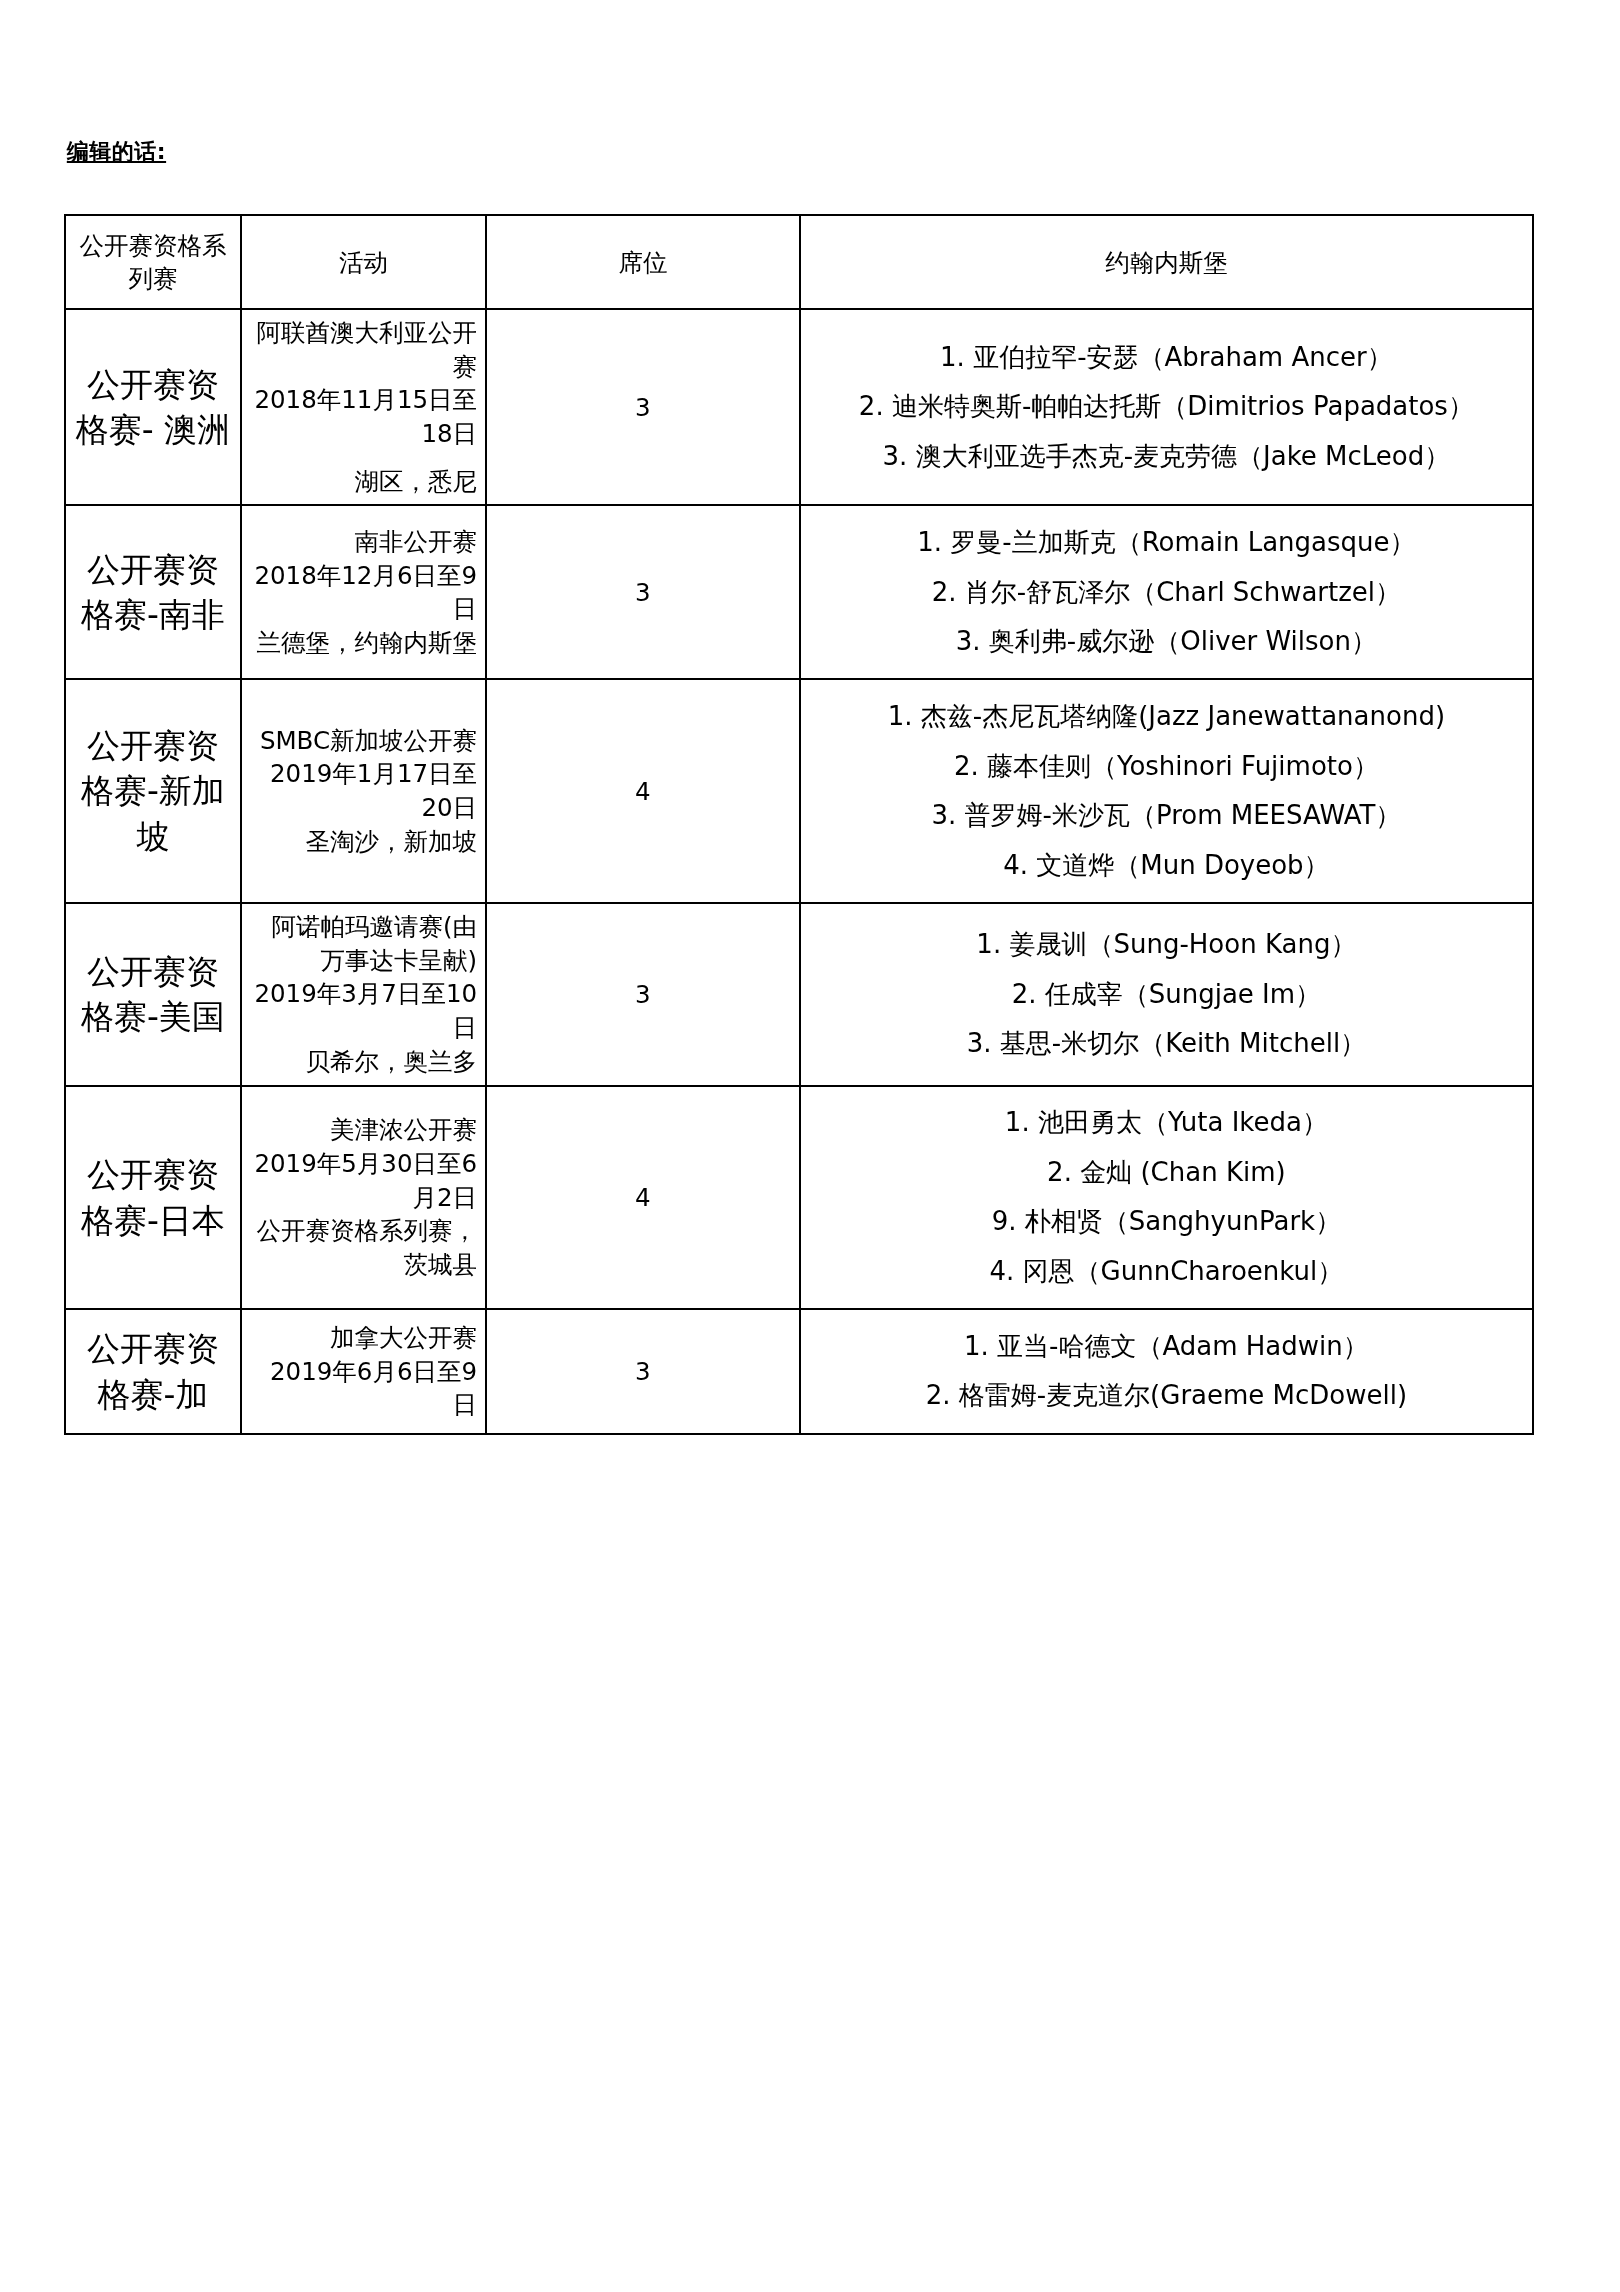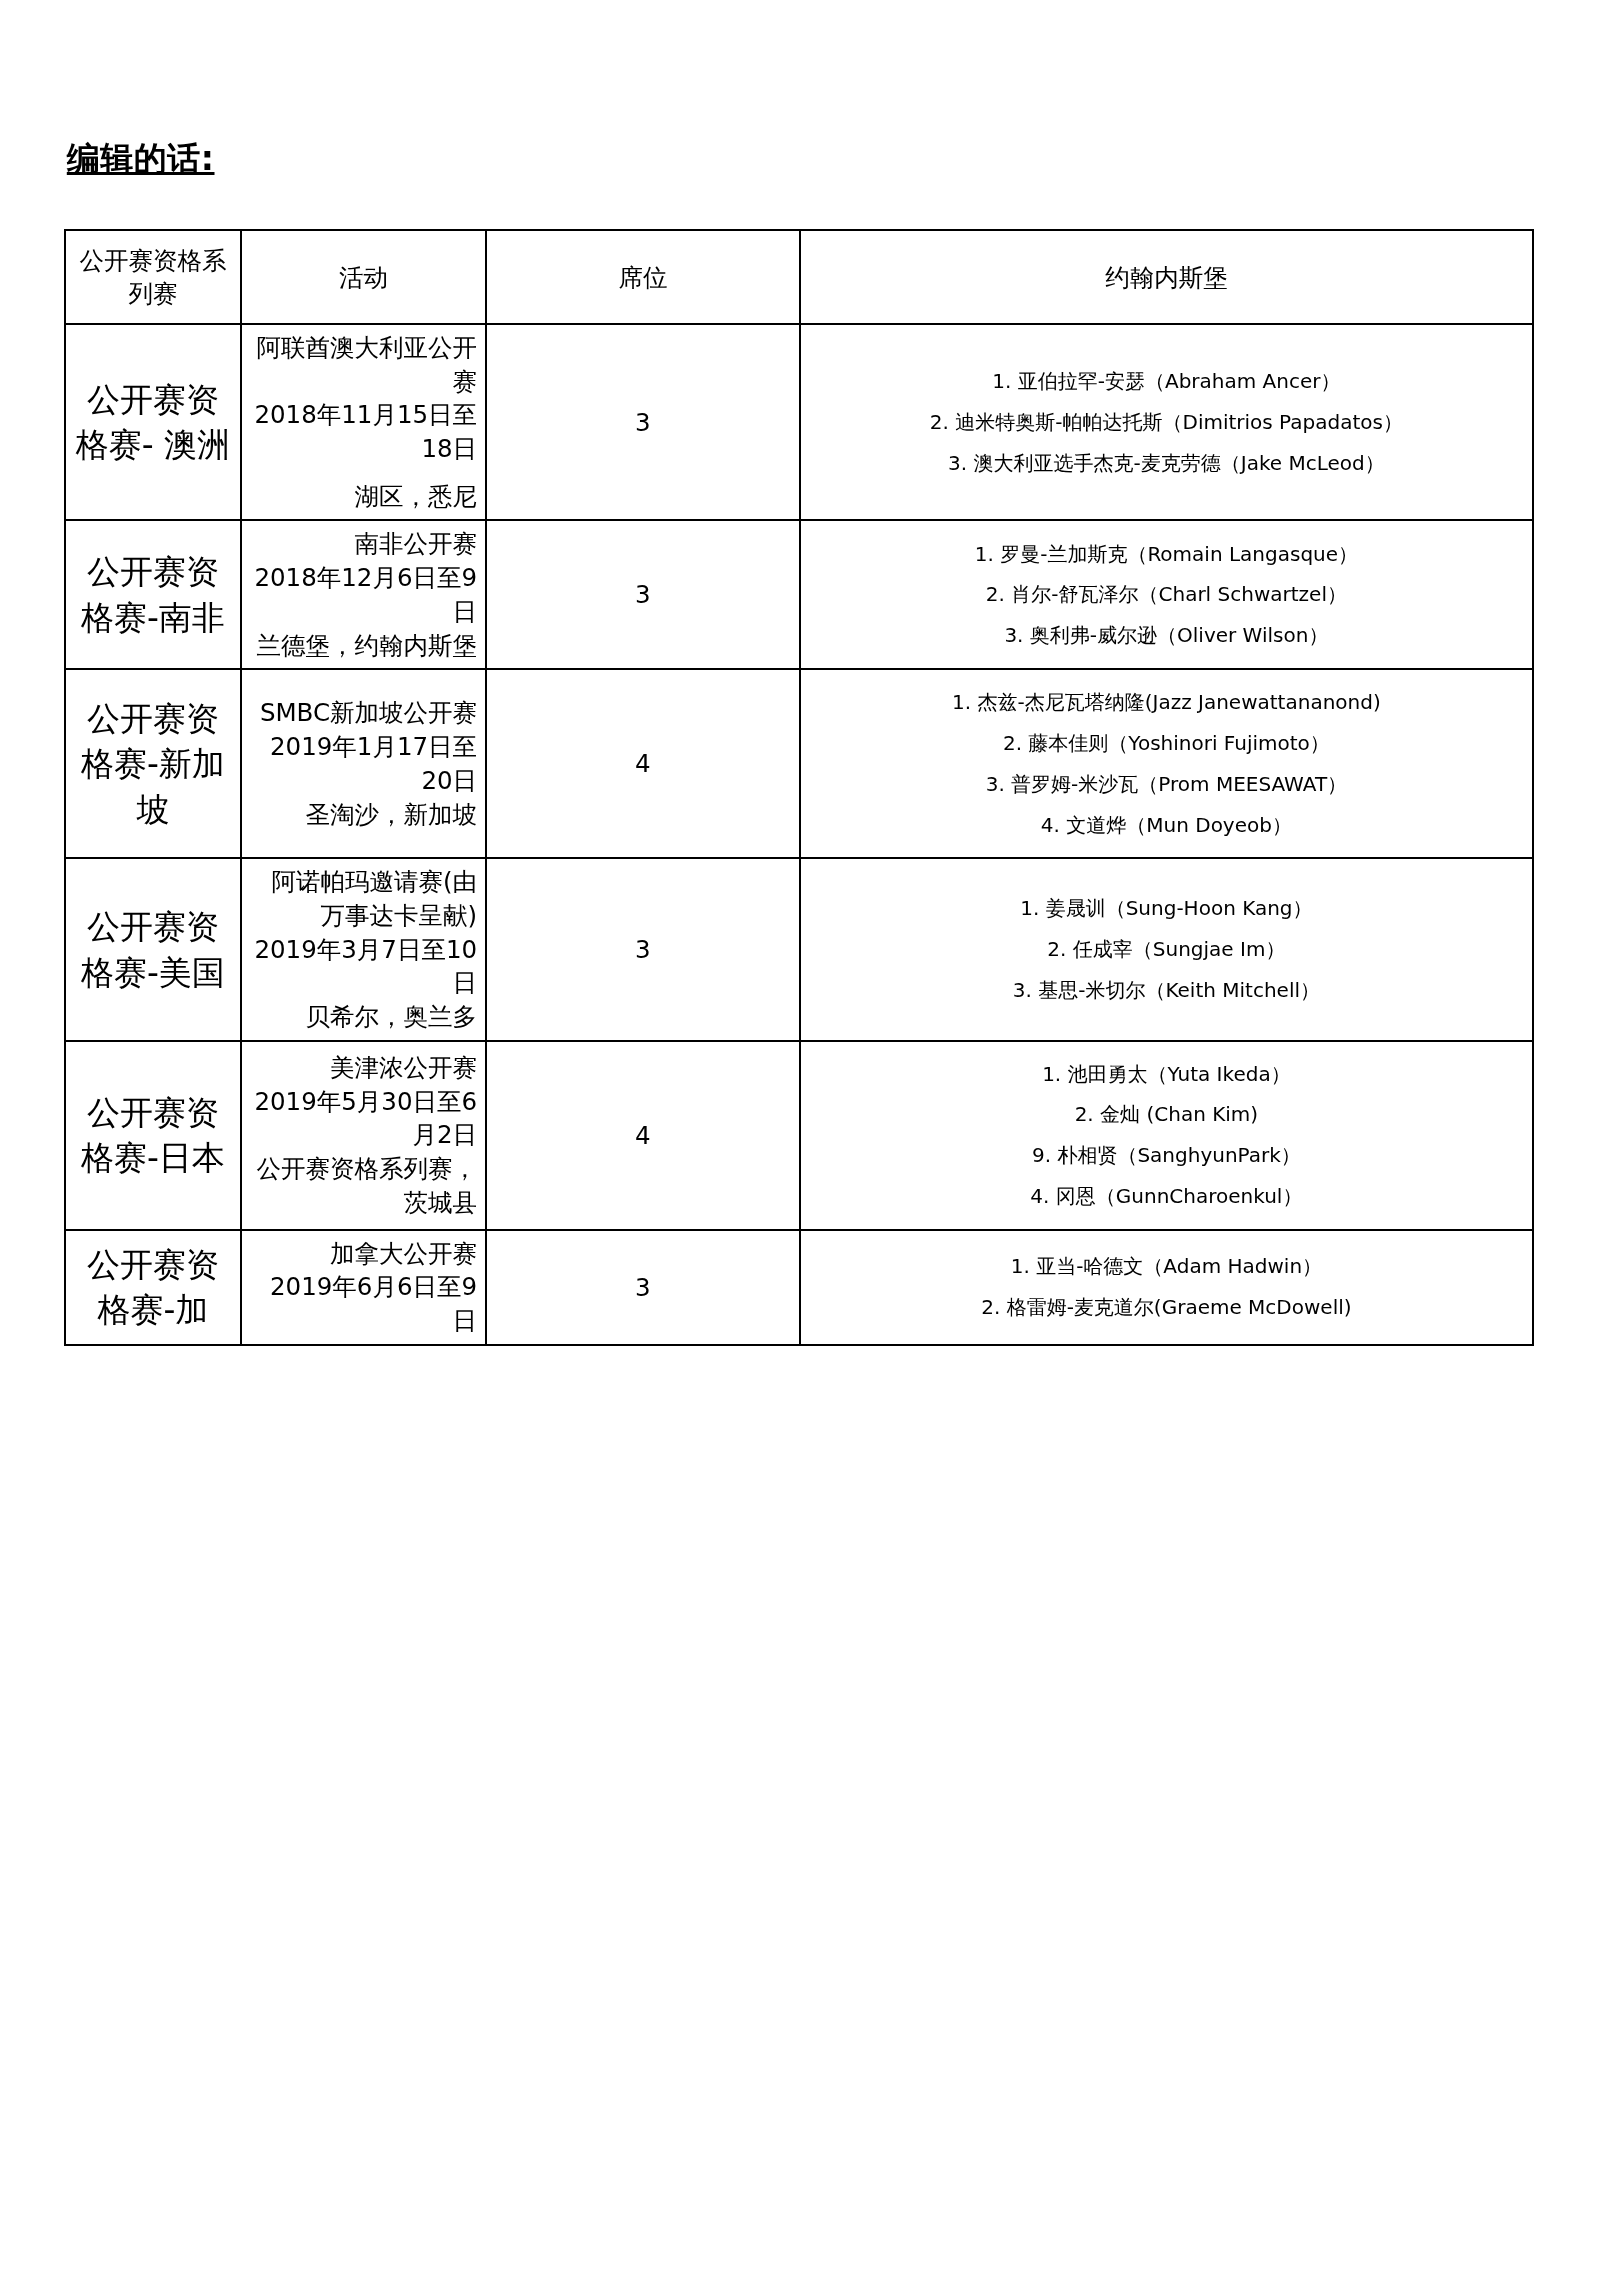--- a/index.html
+++ b/index.html
@@ -13,21 +13,21 @@
     font-family: "DejaVu Sans", "Liberation Sans", sans-serif;
     color: #000000;
     position: relative;
     overflow: hidden;
   }
   .page {
     padding: 137px 93px 0 59px;
     box-sizing: border-box;
   }
   .doc-title {
-    font-size: 33px;
+    font-size: 22px;
     font-weight: bold;
     text-decoration: underline;
     margin: 0 0 0 7.8px;
     letter-spacing: 0.5px;
   }
   .intro {
     font-size: 25.5px;
     margin: 59px 0 0 -9.8px;
     letter-spacing: 0.3px;
   }
@@ -64,21 +64,21 @@
   td.event {
     text-align: right;
     font-size: 24.5px;
     line-height: 1.38;
   }
   td.seats {
     text-align: center;
     font-size: 24.5px;
   }
   td.detail {
-    font-size: 20px;
+    font-size: 26px;
     line-height: 1.45;
     padding: 9.8px 13.7px;
   }
   td.detail ol {
     margin: 0;
     padding: 0;
     list-style: none;
   }
   td.detail ol li {
     text-align: center;

